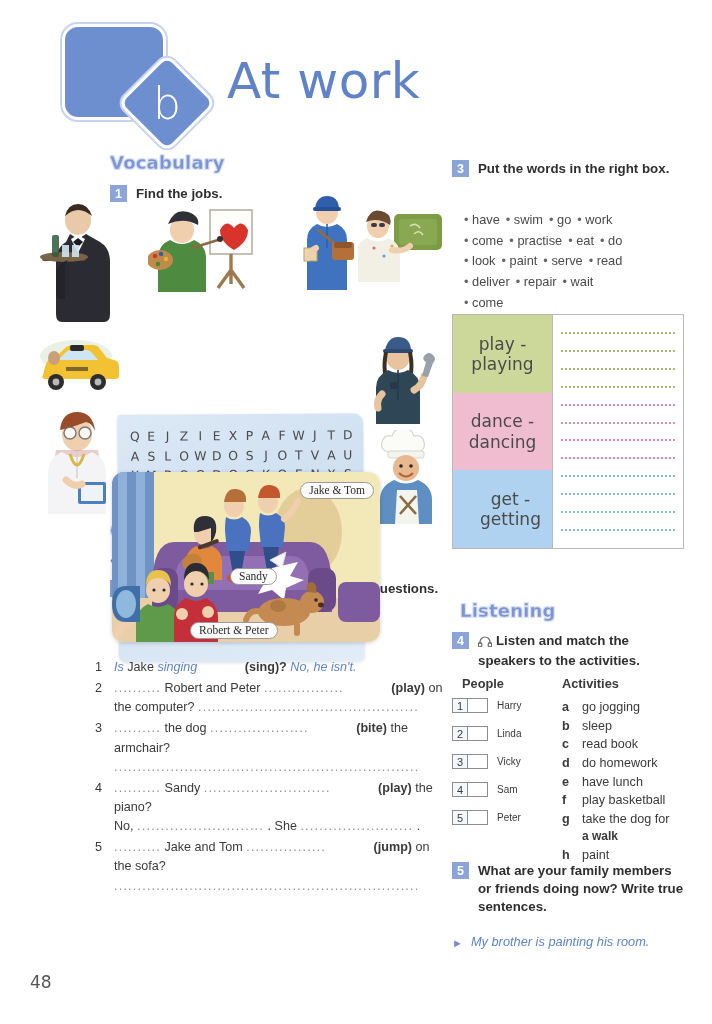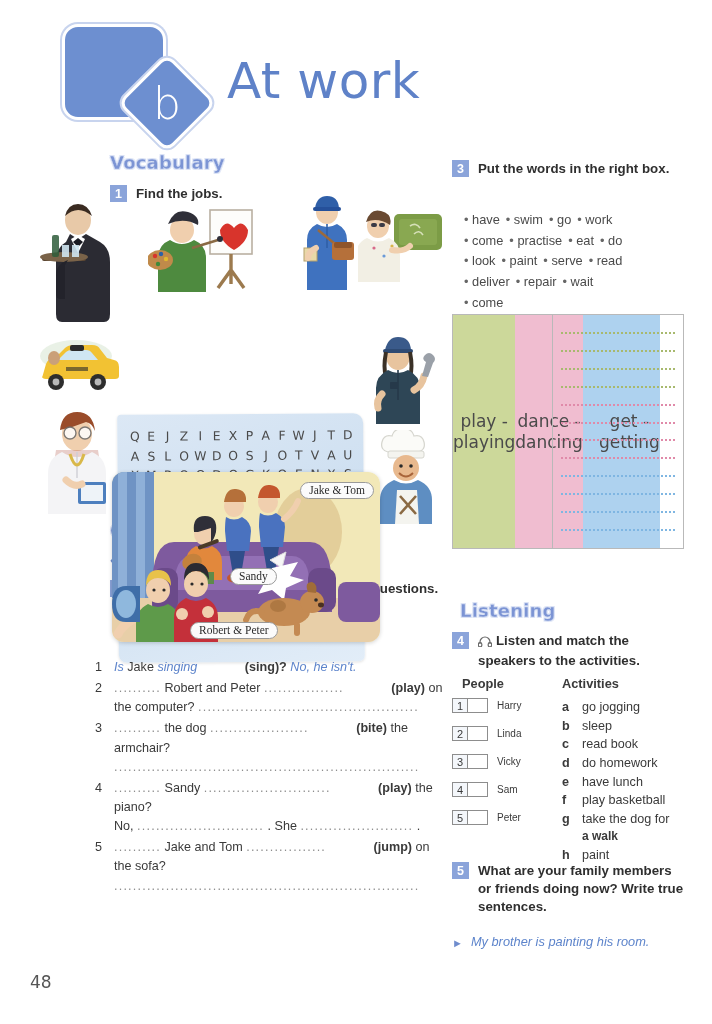--- a/index.html
+++ b/index.html
@@ -153,21 +153,21 @@
   .wordbank .wb-line { display: flex; flex-wrap: nowrap; gap: 6px; }
   .wb-item { white-space: nowrap; }
   .wb-dot { color: #666; }
 
   .boxgrid {
     position: absolute; left: 0px; top: 162px;
     width: 232px; height: 235px;
     border: 1px solid #b9b9b9; background: #fff;
     display: flex;
   }
-  .boxgrid-left { width: 99px; display: flex; flex-direction: row; }
+  .boxgrid-left { width: 99px; display: flex; flex-direction: column; }
   .bg-cell {
     flex: 1; display: flex; align-items: center; justify-content: center;
     text-align: center; font-size: 17px; line-height: 1.18;
     color: #4a4a4a; font-family: "DejaVu Sans", sans-serif;
   }
   .bg-green { background: #ccd89a; }
   .bg-pink  { background: #f0bdd0; }
   .bg-blue  { background: #aed2ef; padding-left: 16px; }
   .boxgrid-right { flex: 1; display: flex; flex-direction: column;
                    border-left: 1px solid #b9b9b9; padding: 9px 8px; }

